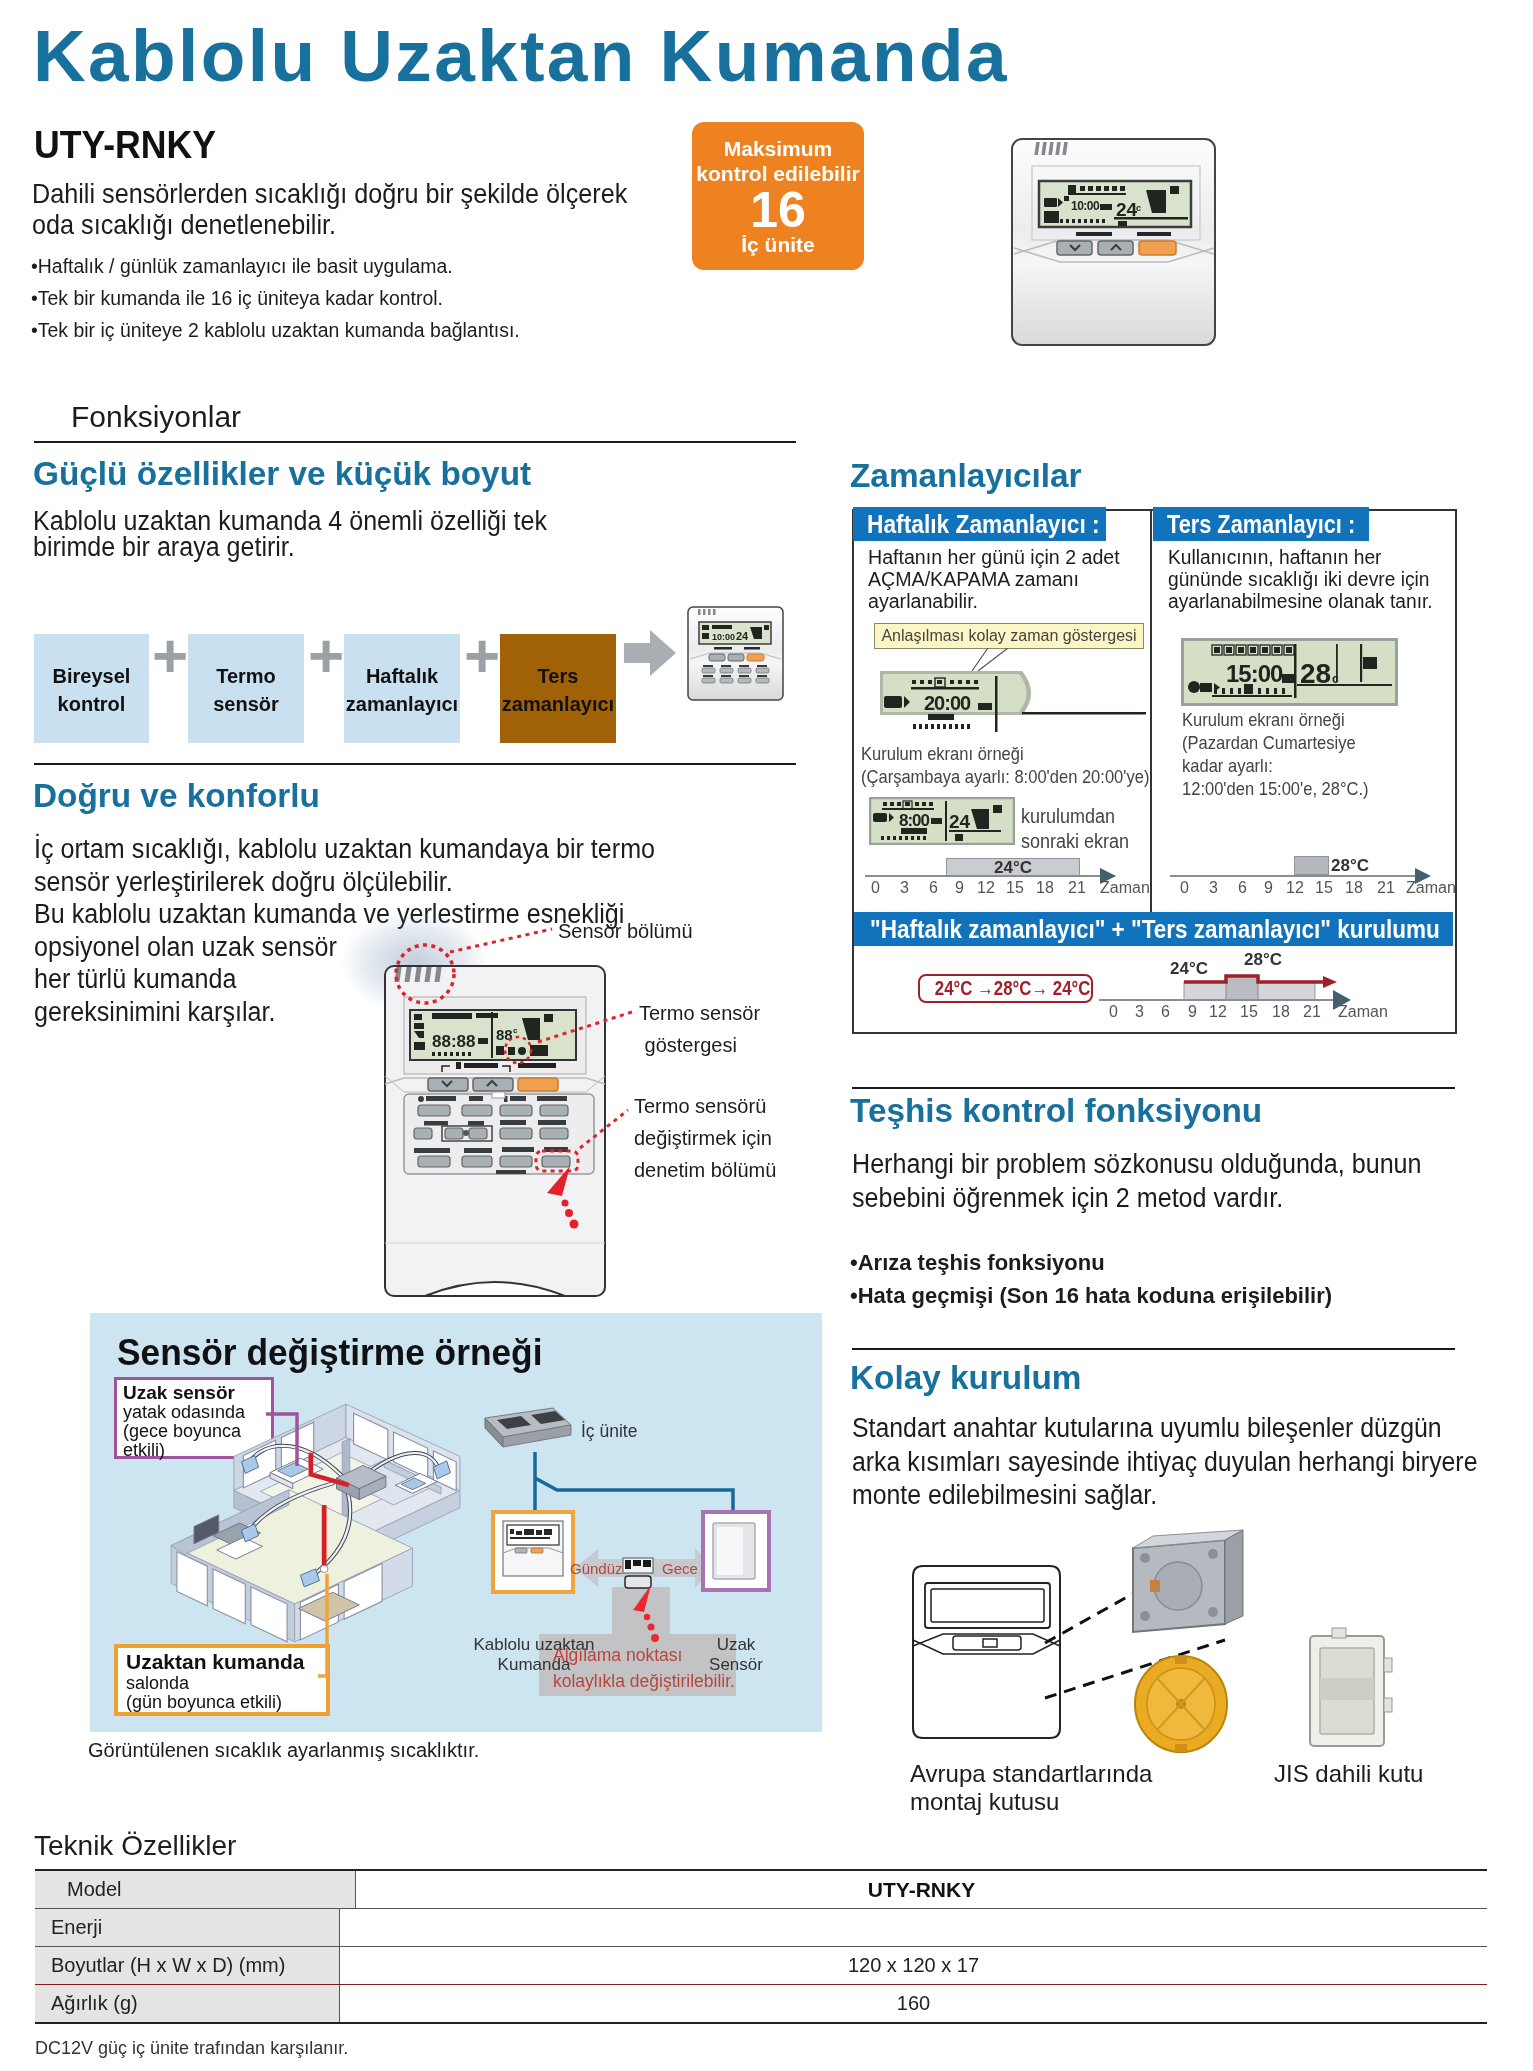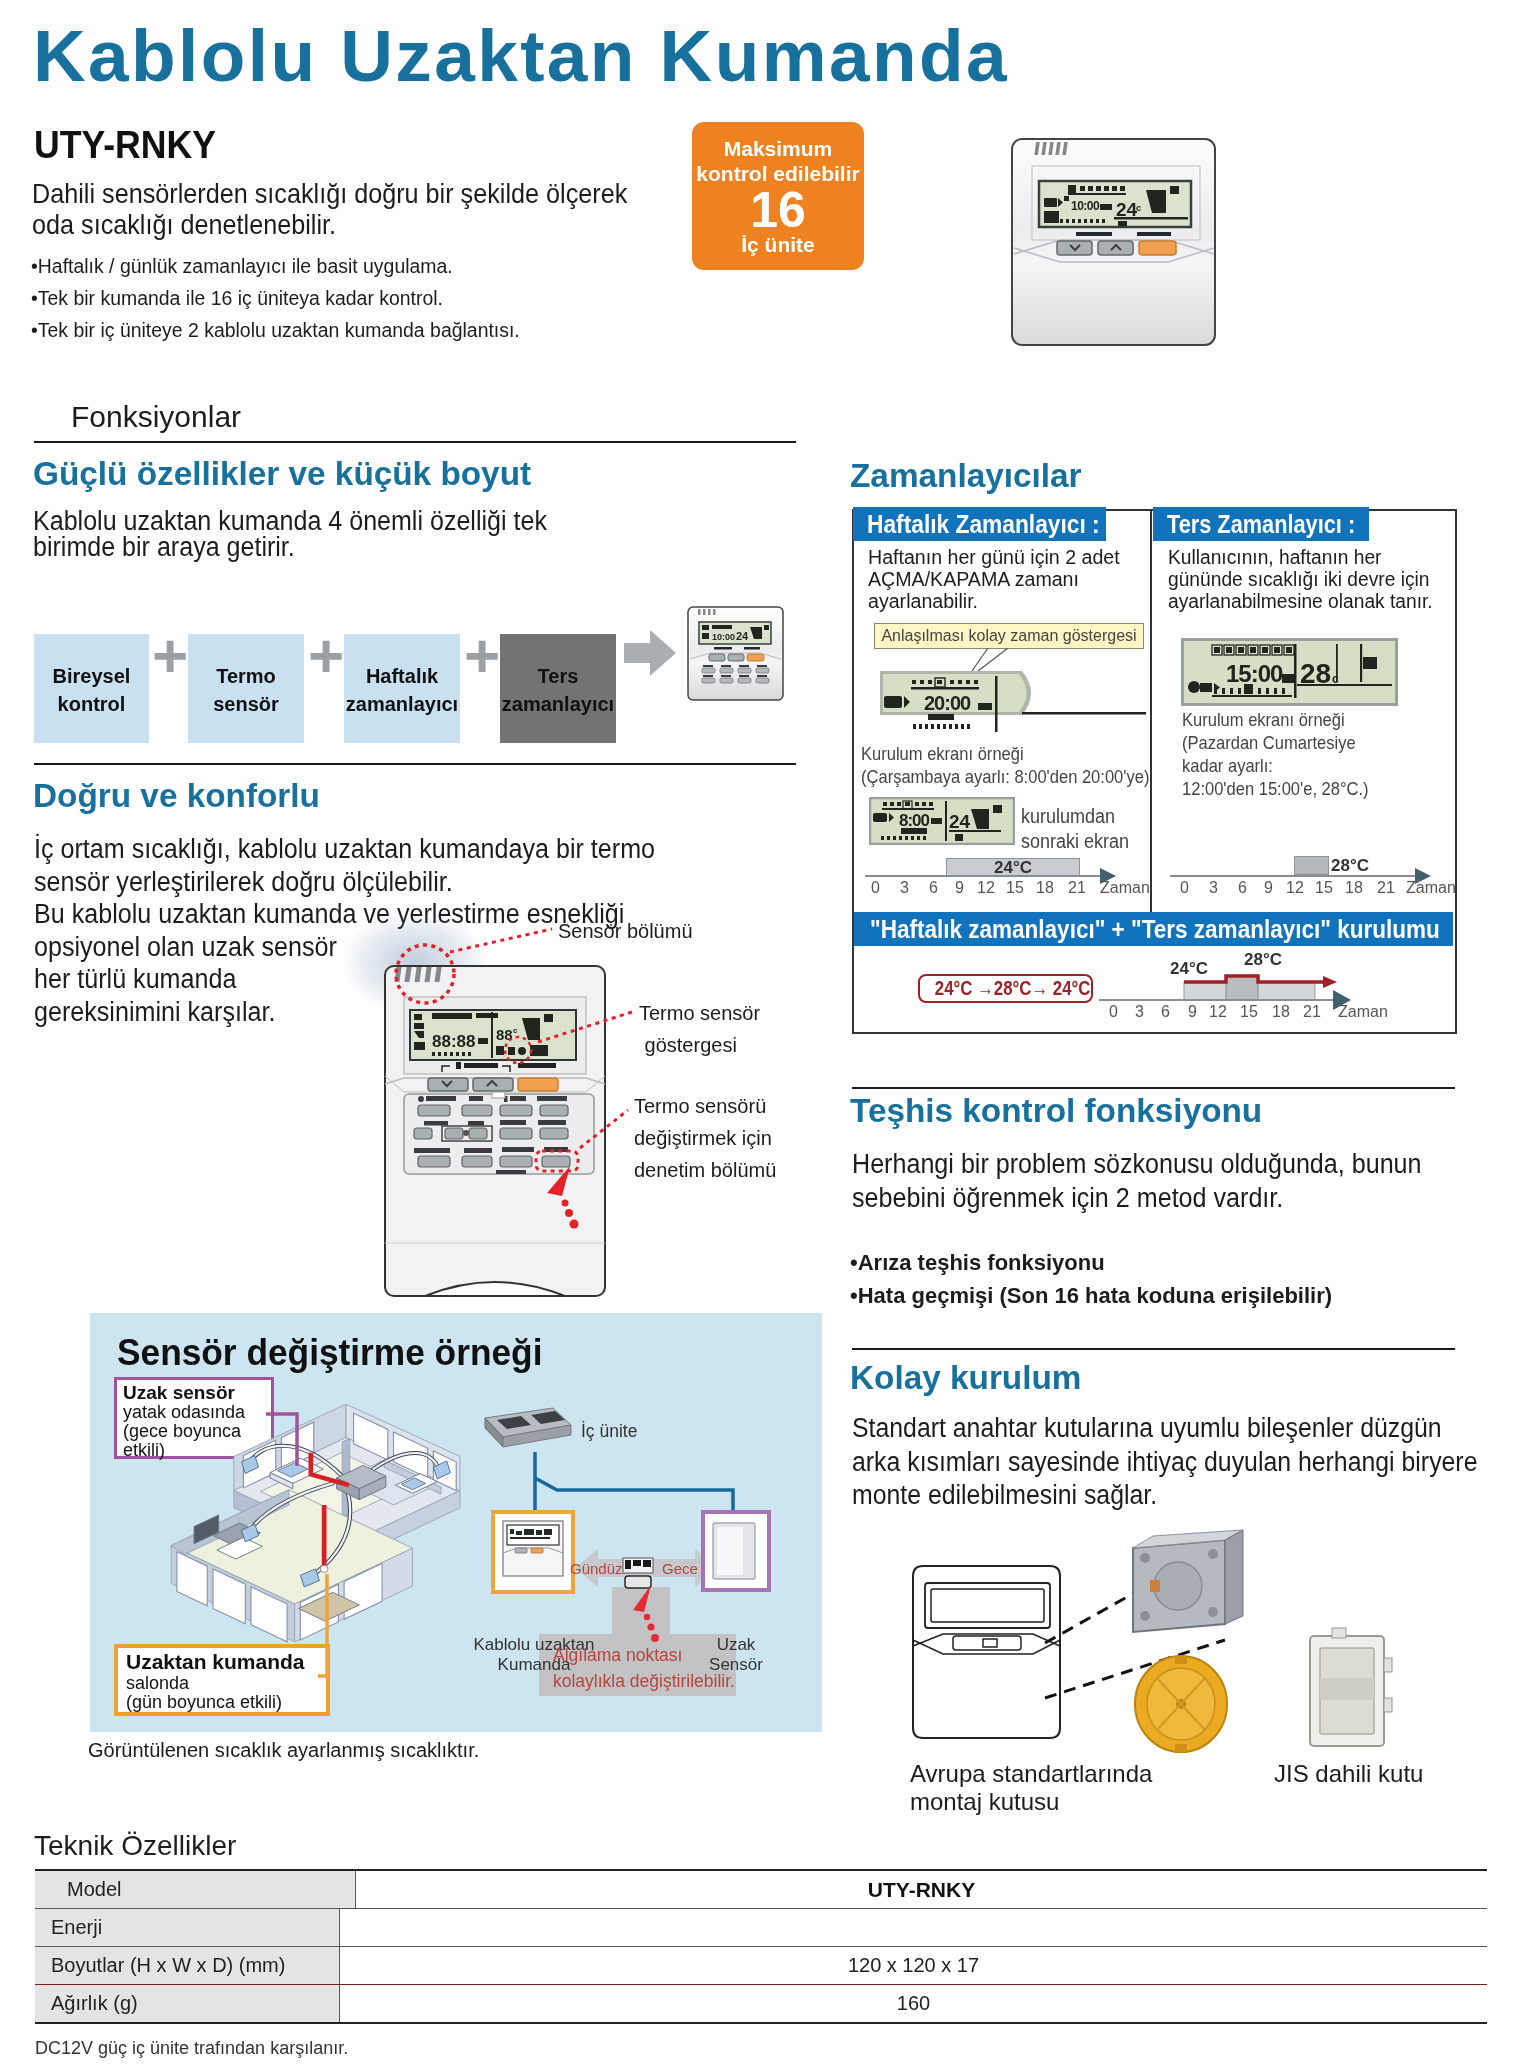--- a/index.html
+++ b/index.html
@@ -35,21 +35,21 @@
 
 <div class="abs ctr" style="left:34px;top:598px;width:115px;height:109px;background:#c9e0f1;">
       <div style="margin-top:28px;font-size:20px;font-weight:bold;line-height:28px;color:#111;">Bireysel<br>kontrol</div>
     </div>
 <div class="abs ctr" style="left:188px;top:598px;width:116px;height:109px;background:#c9e0f1;">
       <div style="margin-top:28px;font-size:20px;font-weight:bold;line-height:28px;color:#111;">Termo<br>sensör</div>
     </div>
 <div class="abs ctr" style="left:344px;top:598px;width:116px;height:109px;background:#c9e0f1;">
       <div style="margin-top:28px;font-size:20px;font-weight:bold;line-height:28px;color:#111;">Haftalık<br>zamanlayıcı</div>
     </div>
-<div class="abs ctr" style="left:500px;top:598px;width:116px;height:109px;background:#737373;">
+<div class="abs ctr" style="left:500px;top:598px;width:116px;height:109px;background:#a16207;">
       <div style="margin-top:28px;font-size:20px;font-weight:bold;line-height:28px;color:#111;">Ters<br>zamanlayıcı</div>
     </div>
 <div class="abs" style="left:152px;top:620px;width:34px;height:70px;color:#9aa0a4;font-size:62px;font-weight:bold;text-align:center;">+</div>
 <div class="abs" style="left:308px;top:620px;width:34px;height:70px;color:#9aa0a4;font-size:62px;font-weight:bold;text-align:center;">+</div>
 <div class="abs" style="left:464px;top:620px;width:34px;height:70px;color:#9aa0a4;font-size:62px;font-weight:bold;text-align:center;">+</div>
 <svg style="left:624px;top:626px;" width="54" height="54" viewBox="0 0 54 54">
       <polygon points="0,17 26,17 26,4 52,27 26,50 26,37 0,37" fill="#a9aeb2"></polygon>
     </svg>
 
 <div class="rule" style="left:34px;top:763px;width:762px;"></div>

